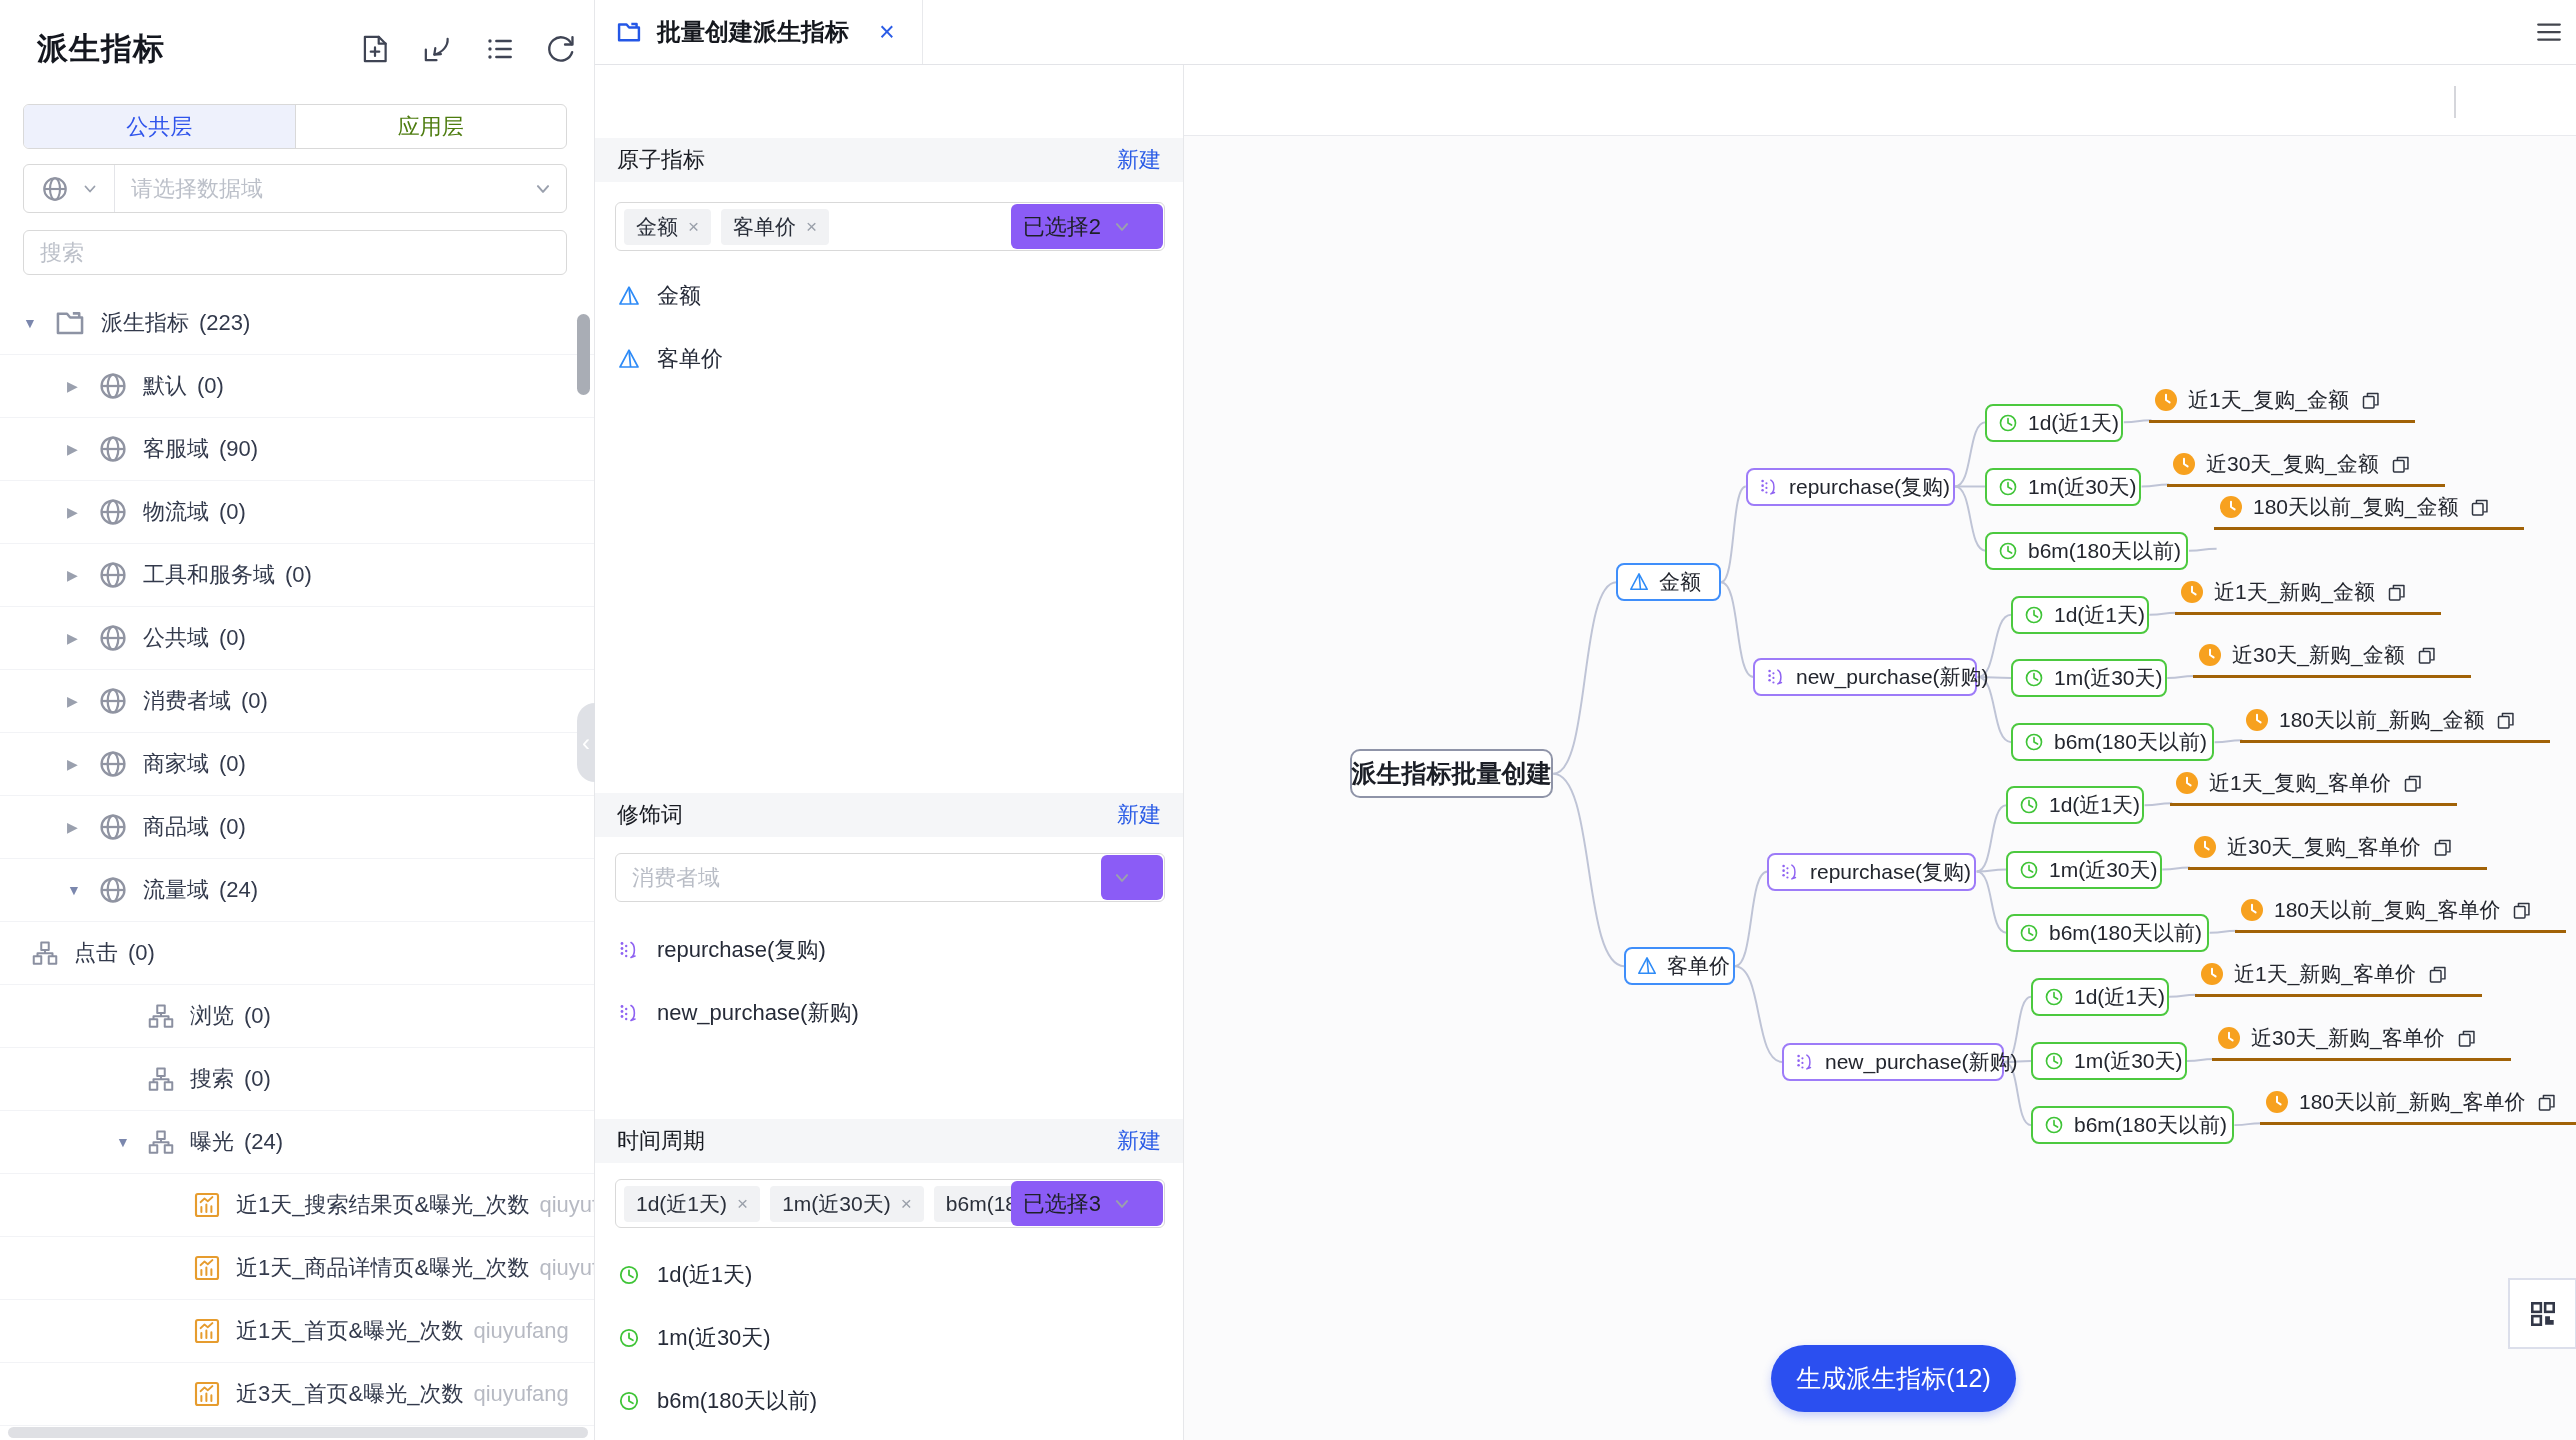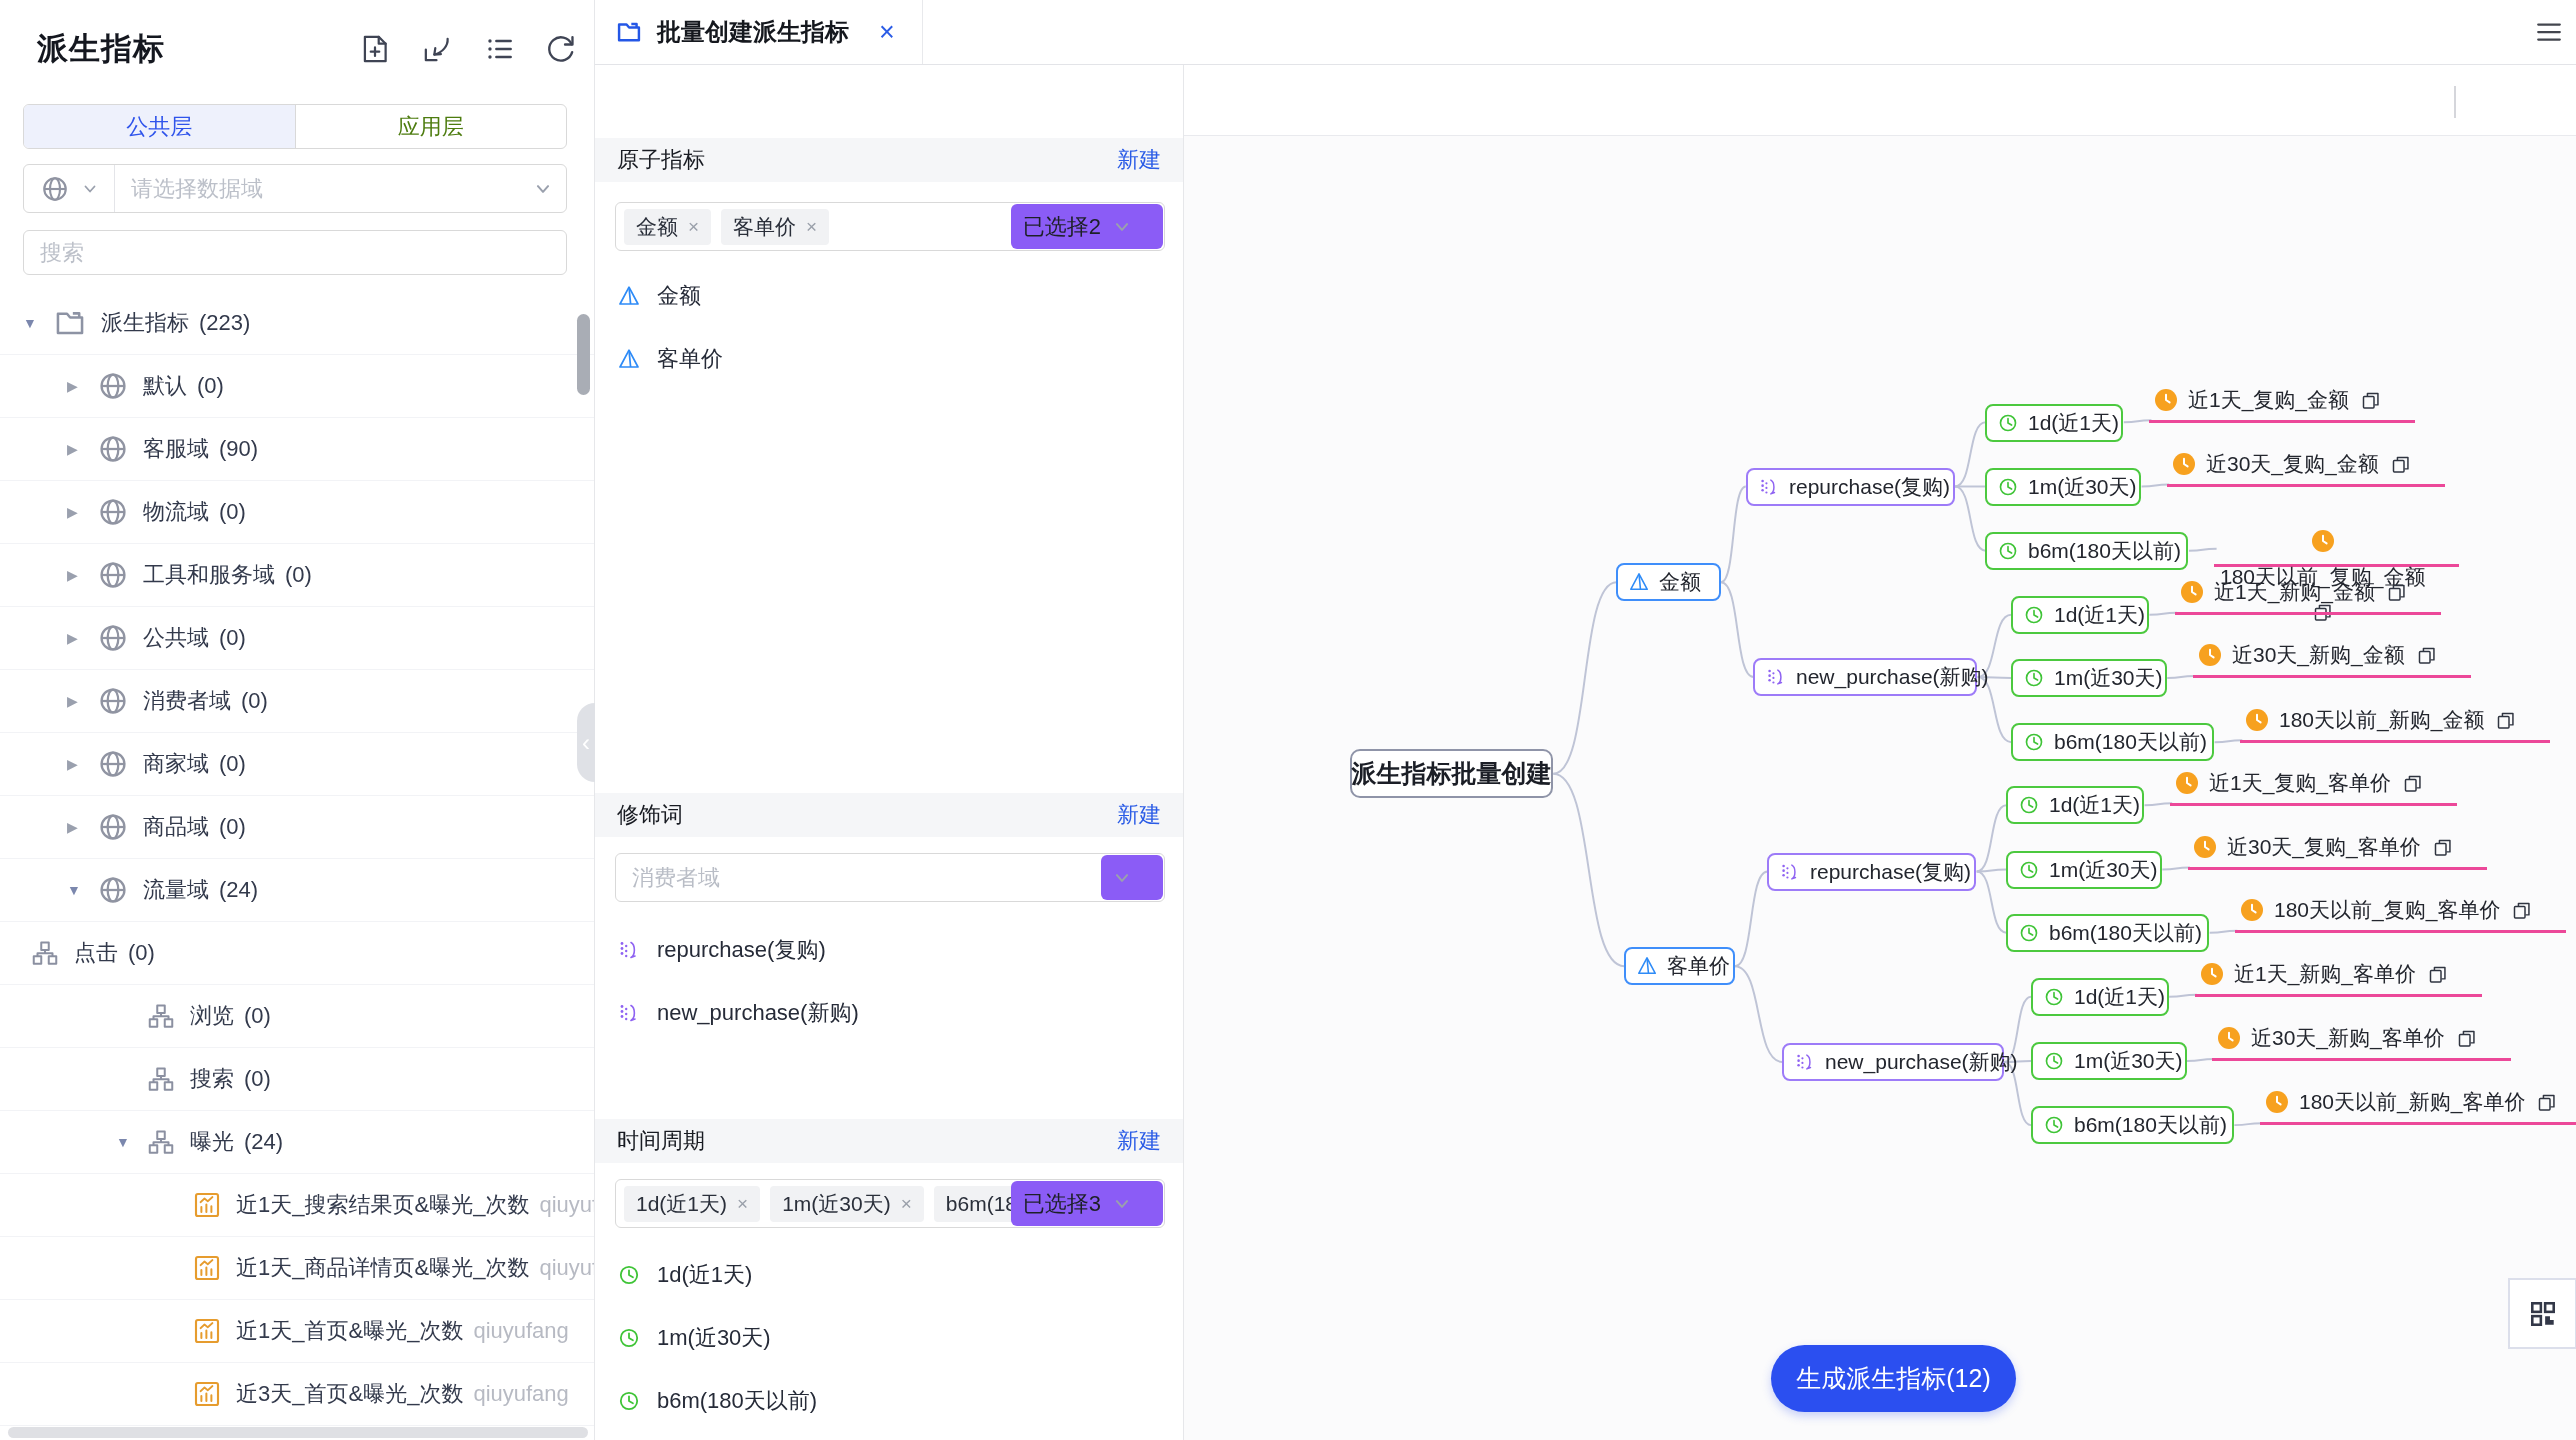--- a/index.html
+++ b/index.html
@@ -58,21 +58,21 @@
   
   .canvas{position:absolute;left:1184px;top:65px;width:1392px;height:1376px;background:#fbfbfc;z-index:1;overflow:hidden}
   .canvas-toolbar{position:absolute;left:0;top:0;width:100%;height:71px;background:#fff;border-bottom:1px solid #e9eaee;box-sizing:border-box}
   .ct-divider{position:absolute;left:1270px;top:21px;width:2px;height:32px;background:#d5d6db}
   #edges{position:absolute;left:0;top:0}
   .mm-node{position:absolute;height:38px;background:#fff;border:2px solid #888;border-radius:8px;display:flex;align-items:center;gap:9px;padding:0 10px;font-size:21px;color:#23262e;box-sizing:border-box;white-space:nowrap;cursor:pointer}
   .mm-root{height:49px;border-color:#8f94a8;border-radius:10px;font-size:25px;font-weight:bold;justify-content:center;color:#1b1e26}
   .mm-metric{border-color:#3f8efa}
   .mm-mod{border-color:#9d7bf8}
   .mm-period{border-color:#4cc93f}
-  .mm-leaf{position:absolute;display:flex;align-items:center;gap:11px;height:28px;padding:0 34px 6px 6px;border-bottom:3px solid #ec4899;font-size:21px;color:#23262e;white-space:nowrap;cursor:pointer}
+  .mm-leaf{position:absolute;display:flex;align-items:center;gap:11px;height:28px;padding:0 34px 6px 6px;border-bottom:3px solid #a16207;font-size:21px;color:#23262e;white-space:nowrap;cursor:pointer}
   .gen-btn{position:absolute;left:587px;top:1280px;width:245px;height:67px;border-radius:34px;background:#2b4ff0;color:#fff;font-size:25px;display:flex;align-items:center;justify-content:center;cursor:pointer;box-shadow:0 4px 10px rgba(43,79,240,.25)}
   .minimap{position:absolute;left:1324px;top:1213px;width:69px;height:71px;background:#fff;border:2px solid #dcdfeb;box-sizing:border-box;display:flex;align-items:center;justify-content:center;cursor:pointer}
 </style>
 </head>
 <body>
 
 <div class="sidebar">
   <div class="sb-head">
     <span class="sb-title">派生指标</span>
     <span class="sb-icons">
@@ -651,21 +651,21 @@
       </div>
       <div class="mm-node mm-period" style="left: 801px; top: 467px; width: 203px; height: 38px;">
         <span style="display: flex;">
           <svg width="22" height="22" viewBox="0 0 24 24" fill="none" stroke="#3fc437" stroke-width="1.8" stroke-linecap="round" stroke-linejoin="round">
             <circle cx="12" cy="12" r="8.2"></circle>
             <path d="M12 7.3V12l3.9 2.2"></path>
           </svg>
         </span>
         <span>b6m(180天以前)</span>
       </div>
-      <div class="mm-leaf" style="left: 1030px; top: 465px; flex-direction: column;">
+      <div class="mm-leaf" style="left: 1030px; top: 428px;">
         <span style="display: flex;">
           <svg width="22" height="22" viewBox="0 0 22 22">
             <circle cx="11" cy="11" r="11" fill="#f7a11f"></circle>
             <path d="M11 5.8V11l3.6 2.4" stroke="#fff" stroke-width="2" fill="none" stroke-linecap="round" stroke-linejoin="round"></path>
           </svg>
         </span>
         <span>180天以前_复购_金额</span>
         <span style="display: flex;">
           <svg width="21" height="21" viewBox="0 0 24 24" fill="none" stroke="#2f3440" stroke-width="1.7" stroke-linejoin="round">
             <rect x="4" y="7.5" width="12" height="13" rx="1"></rect>

